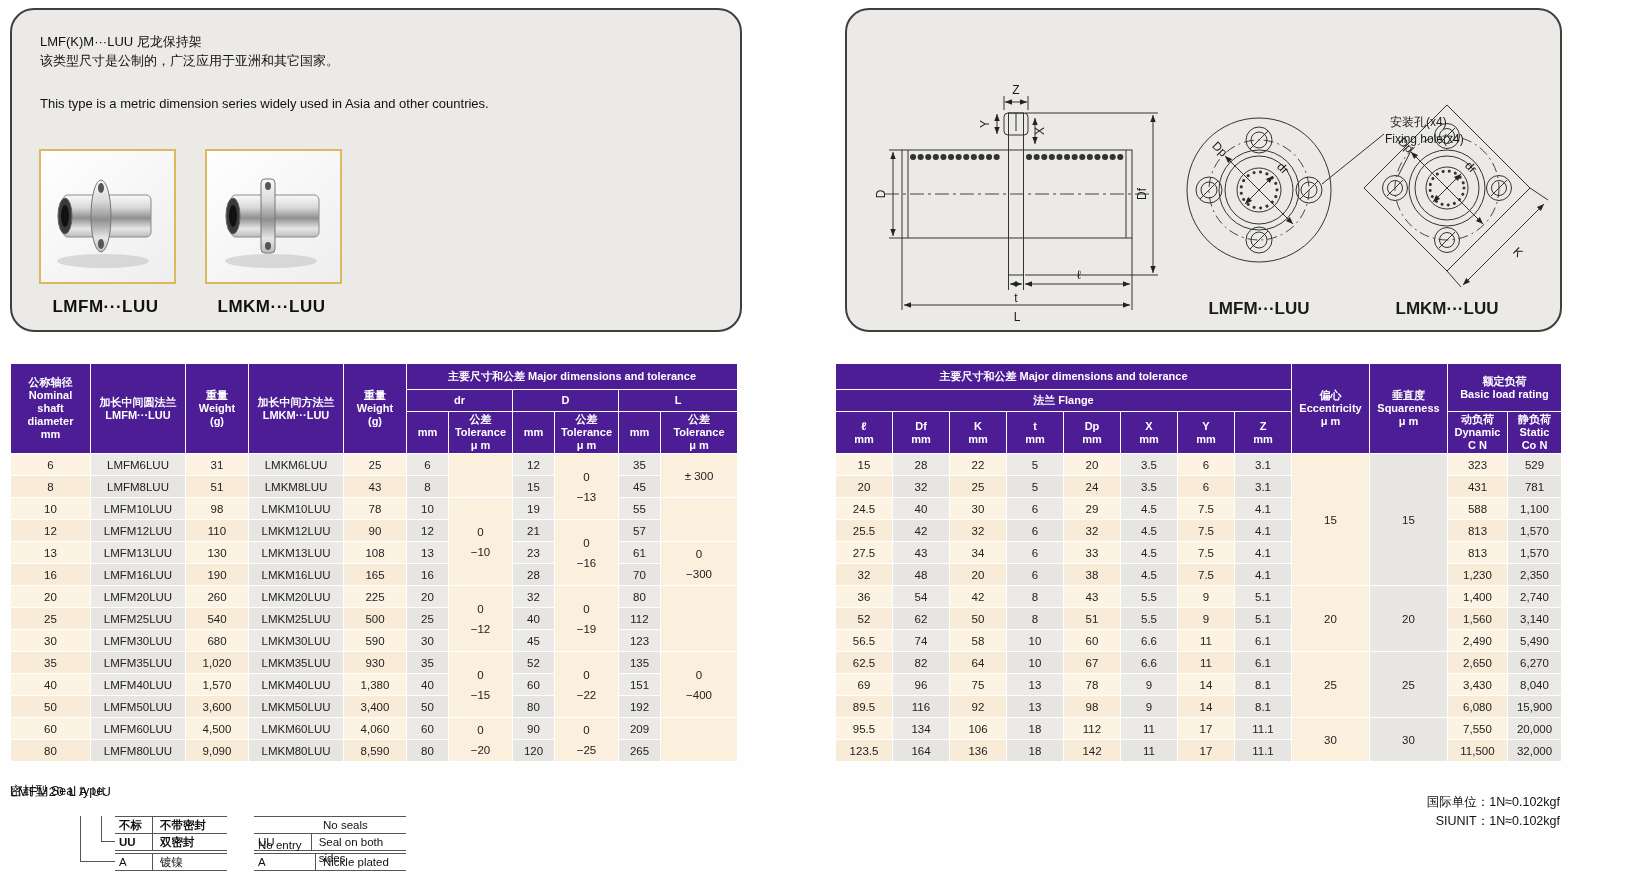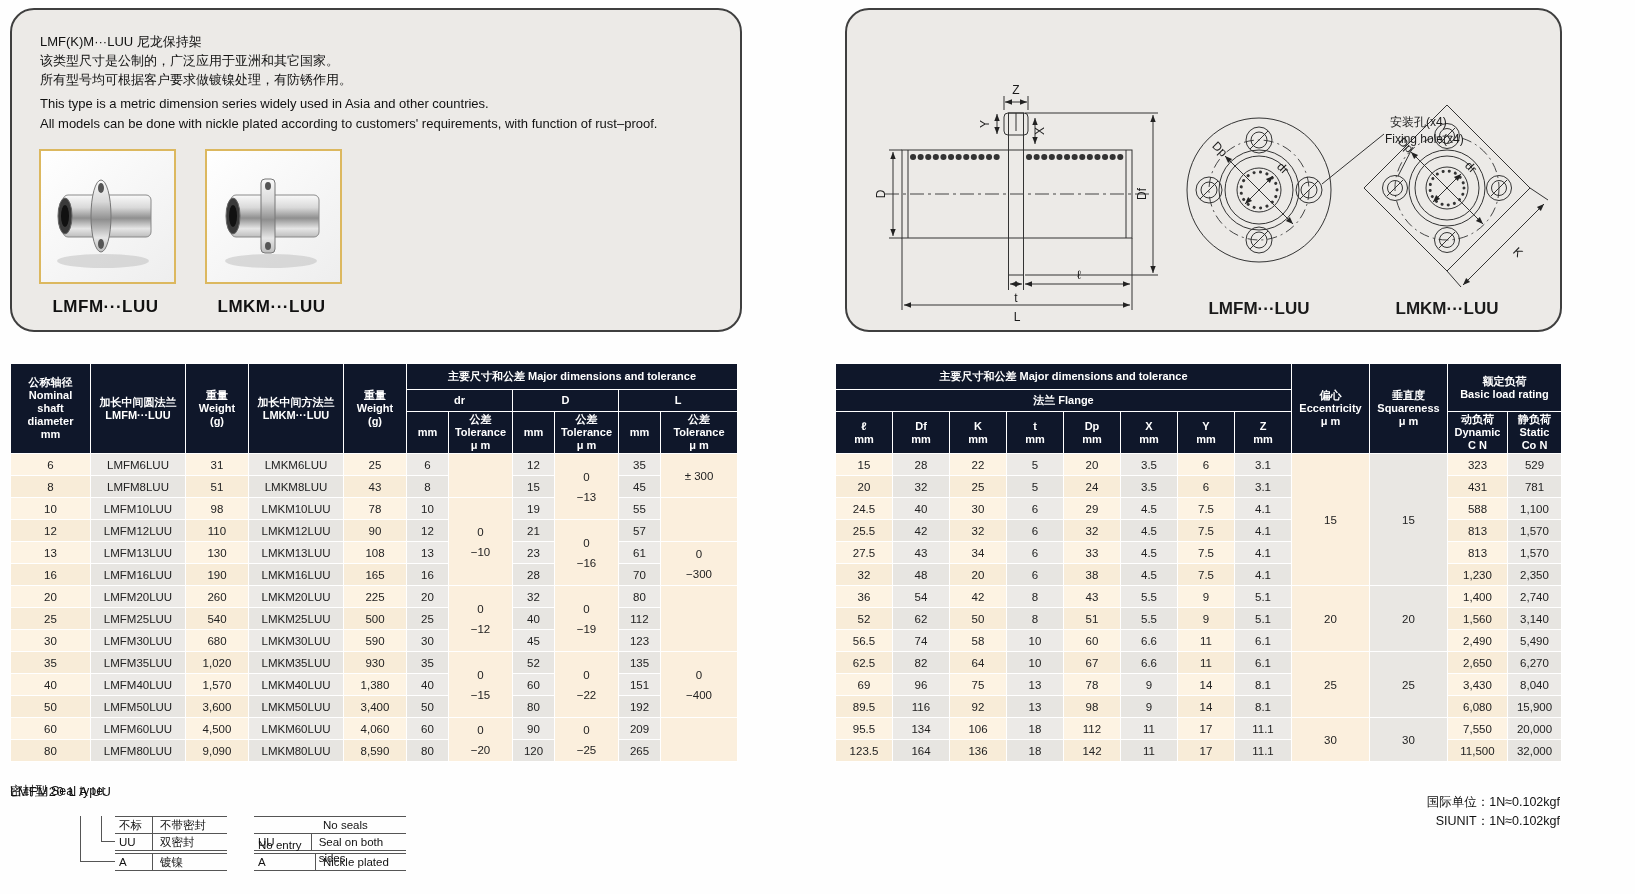--- a/index.html
+++ b/index.html
@@ -14,21 +14,21 @@
   .product-card{position:absolute;top:139px;width:133px;height:131px;background:linear-gradient(140deg,#ffffff,#eeeeee);
         border:2px solid #dcb85f;}
   #card-round{left:27px;} #card-square{left:193px;}
   .product-label{position:absolute;top:287px;width:137px;text-align:center;font-size:17px;font-weight:bold;color:#111;letter-spacing:.5px;}
   #label-round{left:25px;} #label-square{left:191px;}
   
   .tbl-wrap{position:absolute;top:363px;}
   #left-tbl-wrap{left:10px;} #right-tbl-wrap{left:835px;}
   table.data-table{border-collapse:collapse;table-layout:fixed;}
   .data-table th,.data-table td{border:1px solid #ffffff;text-align:center;vertical-align:middle;padding:0;overflow:hidden;}
-  .data-table thead th{background:#0f172a;color:#fff;font-weight:bold;font-size:11px;line-height:13px;}
+  .data-table thead th{background:#4c1d95;color:#fff;font-weight:bold;font-size:11px;line-height:13px;}
   .data-table thead .hl{display:block;line-height:13px;}
   .data-table tbody td{height:21px;font-size:11.5px;color:#222;line-height:20px;}
   tr.r-even td.c-even{background:#fdf3e3;}
   tr.r-odd  td.c-even{background:#f8ecd8;}
   tr.r-even td.c-odd{background:#eceae7;}
   tr.r-odd  td.c-odd{background:#e7e5e1;}
   td.merge-cream{background:#fbefdd !important;}
   td.merge-gray{background:#e9e7e3 !important;}
   td.vmerge .ln{line-height:20px;}
   td.vmerge{vertical-align:middle;}
@@ -49,25 +49,23 @@
 </style>
 </head>
 <body>
 
 <div class="page">
 
   <section class="panel" id="panel-intro">
     <div class="intro-block" id="intro-zh">
         <div>LMF(K)M···LUU 尼龙保持架</div>
         <div>该类型尺寸是公制的，广泛应用于亚洲和其它国家。</div>
-        <div>所有型号均可根据客户要求做镀镍处理，有防锈作用。</div>
       </div>
     <div class="intro-block" id="intro-en">
         <div>This type is a metric dimension series widely used in Asia and other countries.</div>
-        <div>All models can be done with nickle plated according to customers' requirements, with function of rust–proof.</div>
       </div>
 
     <div class="product-card" id="card-round">
       <svg width="129" height="127" viewBox="0 0 129 127">
         <defs>
           <linearGradient id="met1" x1="0" y1="0" x2="0" y2="1">
             <stop offset="0" stop-color="#fafafa"></stop>
               <stop offset=".3" stop-color="#d9d9d9"></stop>
             <stop offset=".55" stop-color="#8f8f8f"></stop>
               <stop offset=".8" stop-color="#e6e6e6"></stop>
@@ -783,21 +781,21 @@
         </tbody>
       </table>
     </div>
 
   <div class="legend-title">密封型 Seal type:</div>
   <div class="legend-model">LMFM20 L A UU</div>
   <div class="conn" style="left:80px;top:816px;width:1px;height:46px;"></div>
   <div class="conn" style="left:80px;top:861px;width:35px;height:1px;"></div>
   <div class="conn" style="left:101px;top:816px;width:1px;height:26px;"></div>
   <div class="conn" style="left:101px;top:841px;width:14px;height:1px;"></div>
-  <div class="mini-tbl" id="zh-seal" style="left:115px;top:816px;width:112px;">
+  <div class="mini-tbl" id="zh-seal" style="left:115px;top:816px;width:112px;font-weight:bold;">
       <div class="mini-row">
         <div class="mini-code" style="width: 38px;">不标</div>
         <div class="mini-desc">不带密封</div>
       </div>
       <div class="mini-row">
         <div class="mini-code" style="width: 38px;">UU</div>
         <div class="mini-desc">双密封</div>
       </div>
     </div>
   <div class="mini-tbl" id="zh-plating" style="left:115px;top:853px;width:112px;">

